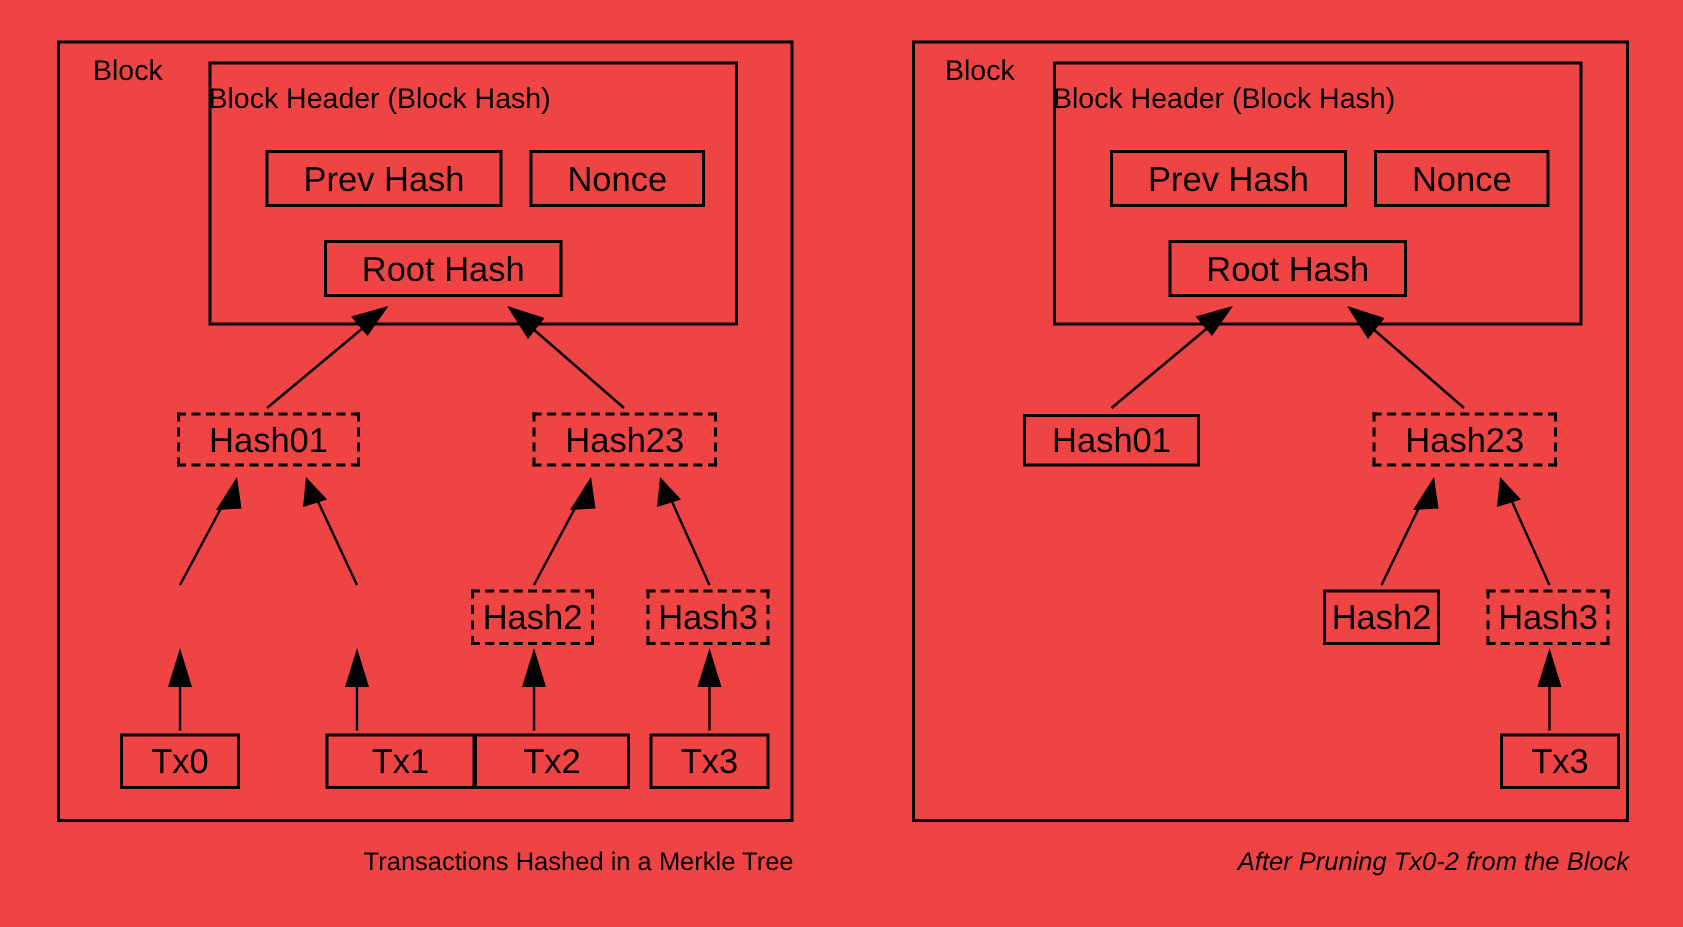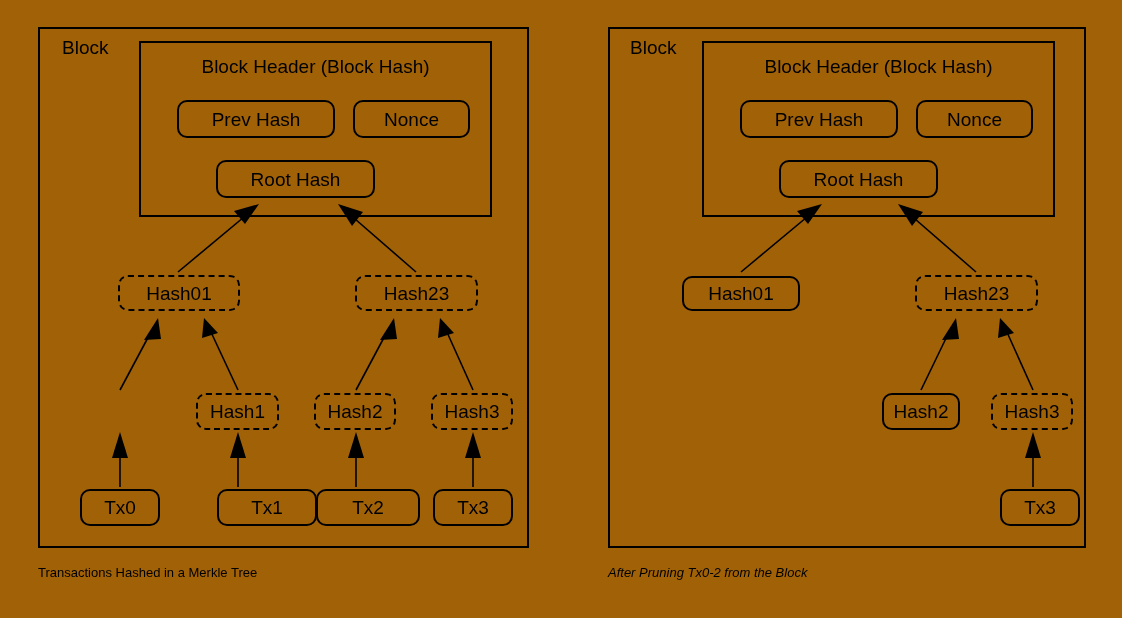--- a/index.html
+++ b/index.html
@@ -8,21 +8,21 @@
     background: #ffffff;
   }
   body {
     font-family: "Liberation Sans", sans-serif;
     color: #000000;
   }
   #stage {
     position: relative;
     width: 1122px;
     height: 618px;
-    background: #a16207;
+    background: #ef4444;
     overflow: hidden;
   }
   .panel {
     position: absolute;
     border: 2px solid #000000;
     box-sizing: border-box;
     background: transparent;
   }
   .block-label {
     position: absolute;
@@ -34,46 +34,45 @@
     position: absolute;
     border: 2px solid #000000;
     box-sizing: border-box;
     background: transparent;
   }
   .header-title {
     position: absolute;
     font-size: 19px;
     line-height: 1;
     white-space: nowrap;
-    text-align: center;
+    text-align: left;
   }
   .node {
     position: absolute;
     box-sizing: border-box;
     display: flex;
     align-items: center;
     justify-content: center;
-    font-size: 19px;
+    font-size: 23px;
     line-height: 1;
     white-space: nowrap;
     background: transparent;
-    border-radius: 10px;
   }
   .node.solid {
     border: 2px solid #000000;
   }
   .node.dashed {
     border: 2px dashed #000000;
   }
   .caption {
     position: absolute;
-    font-size: 13px;
-    line-height: 1;
-    white-space: nowrap;
-    text-align: left;
+    font-size: 17px;
+    line-height: 1;
+    white-space: nowrap;
+    text-align: right;
   }
   svg.arrows {
     position: absolute;
     left: 0;
     top: 0;
     width: 1122px;
     height: 618px;
     overflow: visible;
     pointer-events: none;
   }
@@ -102,21 +101,20 @@
 
   <div class="node solid" style="left:353px; top:100px; width:117px; height:38px;">Nonce</div>
 
   <div class="node solid" style="left:216px; top:160px; width:159px; height:38px;">Root Hash</div>
 
   <div class="node dashed" style="left:118px; top:275px; width:122px; height:36px;">Hash01</div>
 
   <div class="node dashed" style="left:355px; top:275px; width:123px; height:36px;">Hash23</div>
 
 
-  <div class="node dashed" style="left:196px; top:393px; width:83px; height:37px;">Hash1</div>
 
   <div class="node dashed" style="left:314px; top:393px; width:82px; height:37px;">Hash2</div>
 
   <div class="node dashed" style="left:431px; top:393px; width:82px; height:37px;">Hash3</div>
 
   <div class="node solid" style="left:80px; top:489px; width:80px; height:37px;text-align:right;">Tx0</div>
 
   <div class="node solid" style="left:198px; top:489px; width:100px; height:37px;margin-left:19px;">Tx1</div>
 
   <div class="node solid" style="left:316px; top:489px; width:104px; height:37px;">Tx2</div>

